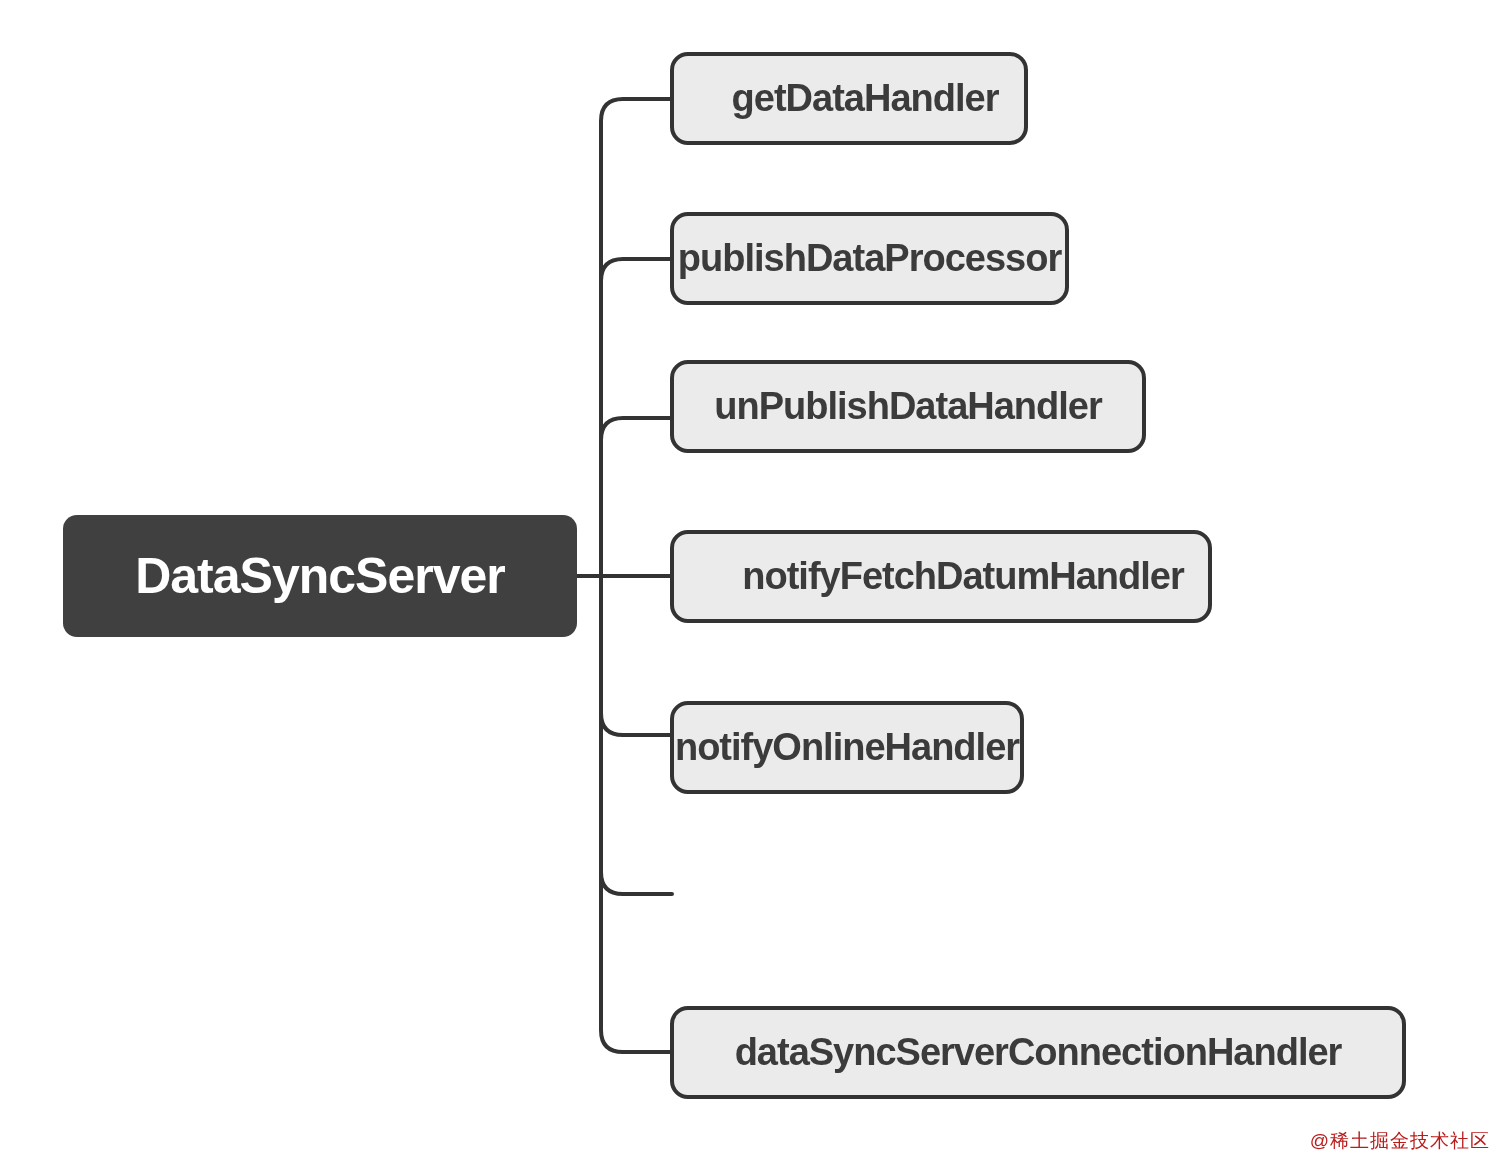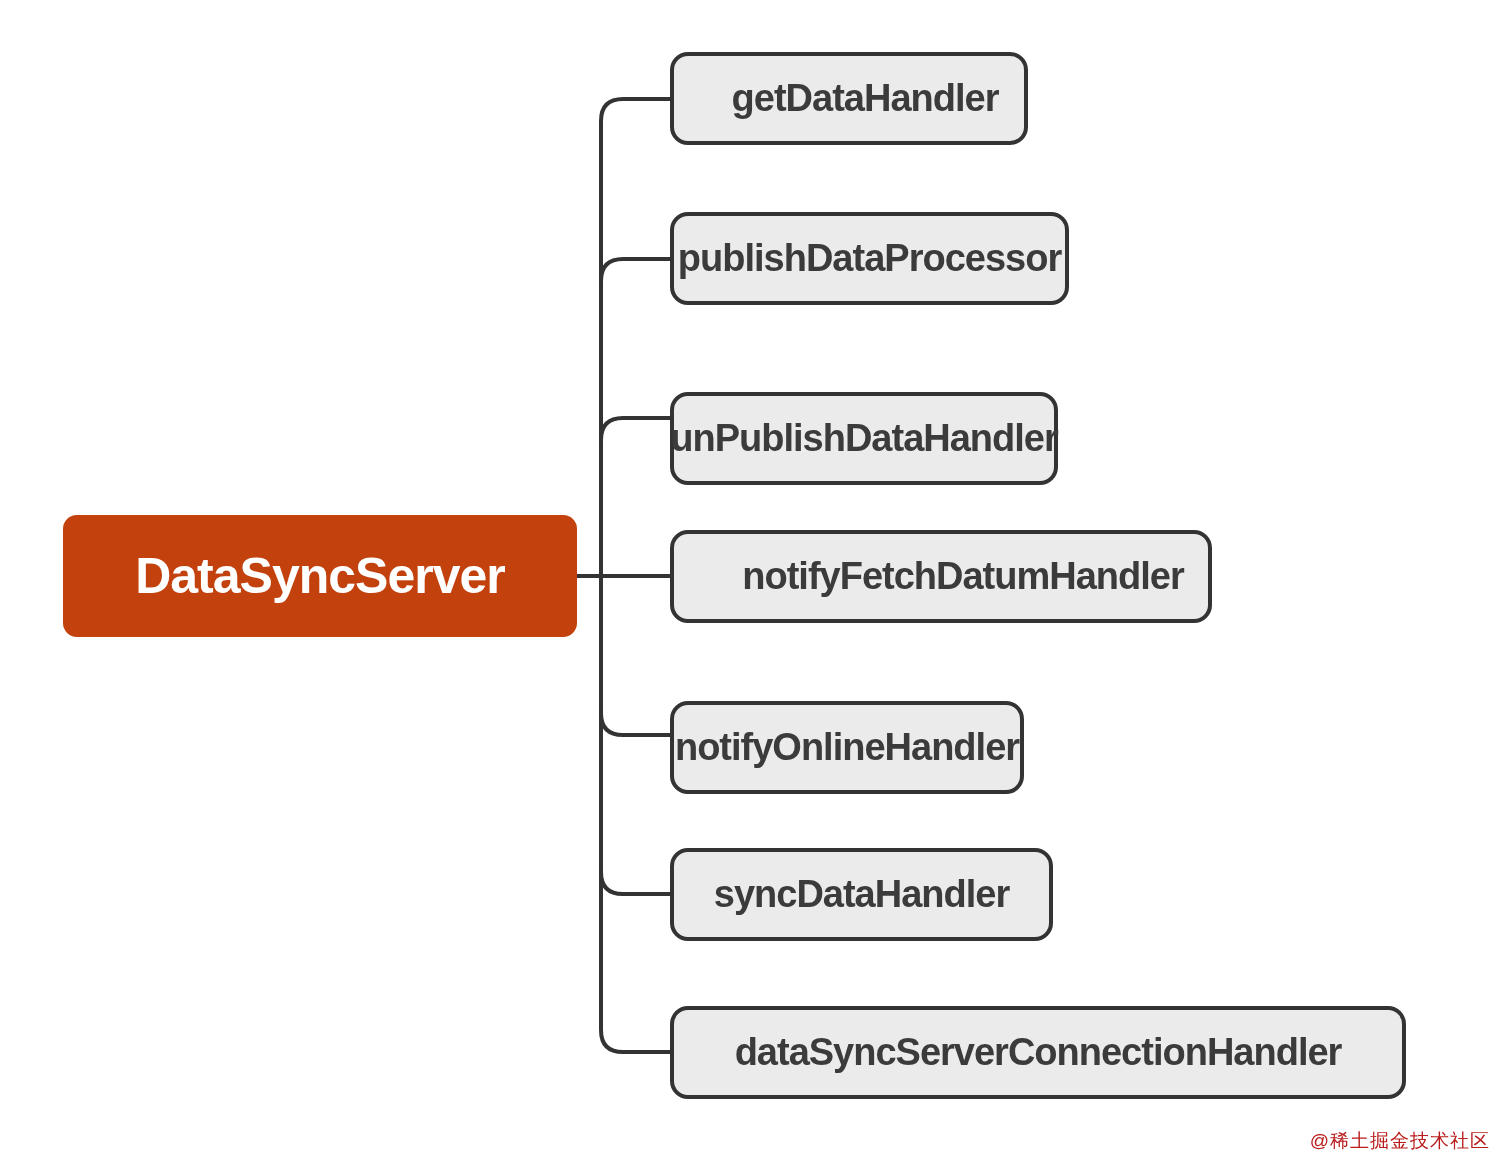--- a/index.html
+++ b/index.html
@@ -27,21 +27,21 @@
     stroke: #333333;
     stroke-width: 4;
     stroke-linecap: round;
   }
   .root-node {
     position: absolute;
     left: 63px;
     top: 515px;
     width: 514px;
     height: 122px;
-    background: #c2410c;
+    background: #404040;
     border-radius: 14px;
     display: flex;
     align-items: center;
     justify-content: center;
     color: #ffffff;
     font-size: 50px;
     font-weight: bold;
     letter-spacing: -1px;
     box-sizing: border-box;
   }
@@ -56,21 +56,21 @@
     justify-content: center;
     color: #3b3b3b;
     font-size: 38px;
     font-weight: bold;
     letter-spacing: -1px;
     box-sizing: border-box;
     white-space: nowrap;
   }
   .n1 { left: 670px; top:   52px; width: 358px; padding-left: 32px; }
   .n2 { left: 670px; top:  212px; width: 399px; }
-  .n3 { left: 670px; top:  392px; width: 388px; }
+  .n3 { left: 670px; top:  360px; width: 476px; }
   .n4 { left: 670px; top:  530px; width: 542px; padding-left: 44px; }
   .n5 { left: 670px; top:  681px; width: 354px; margin-top: 20px; }
   .n6 { left: 670px; top:  848px; width: 383px; }
   .n7 { left: 670px; top: 1006px; width: 736px; }
   .watermark {
     position: absolute;
     right: 22px;
     top: 1128px;
     font-size: 19px;
     color: #b91c1c;
@@ -102,19 +102,18 @@
   <div class="child-node n1">getDataHandler</div>
 
   <div class="child-node n2">publishDataProcessor</div>
 
   <div class="child-node n3">unPublishDataHandler</div>
 
   <div class="child-node n4">notifyFetchDatumHandler</div>
 
   <div class="child-node n5">notifyOnlineHandler</div>
 
-  <div class="child-node n6">syncDataHandler</div>
 
   <div class="child-node n7">dataSyncServerConnectionHandler</div>
 
   <div class="watermark">@稀土掘金技术社区</div>
 
 </div>
 
 </body></html>

